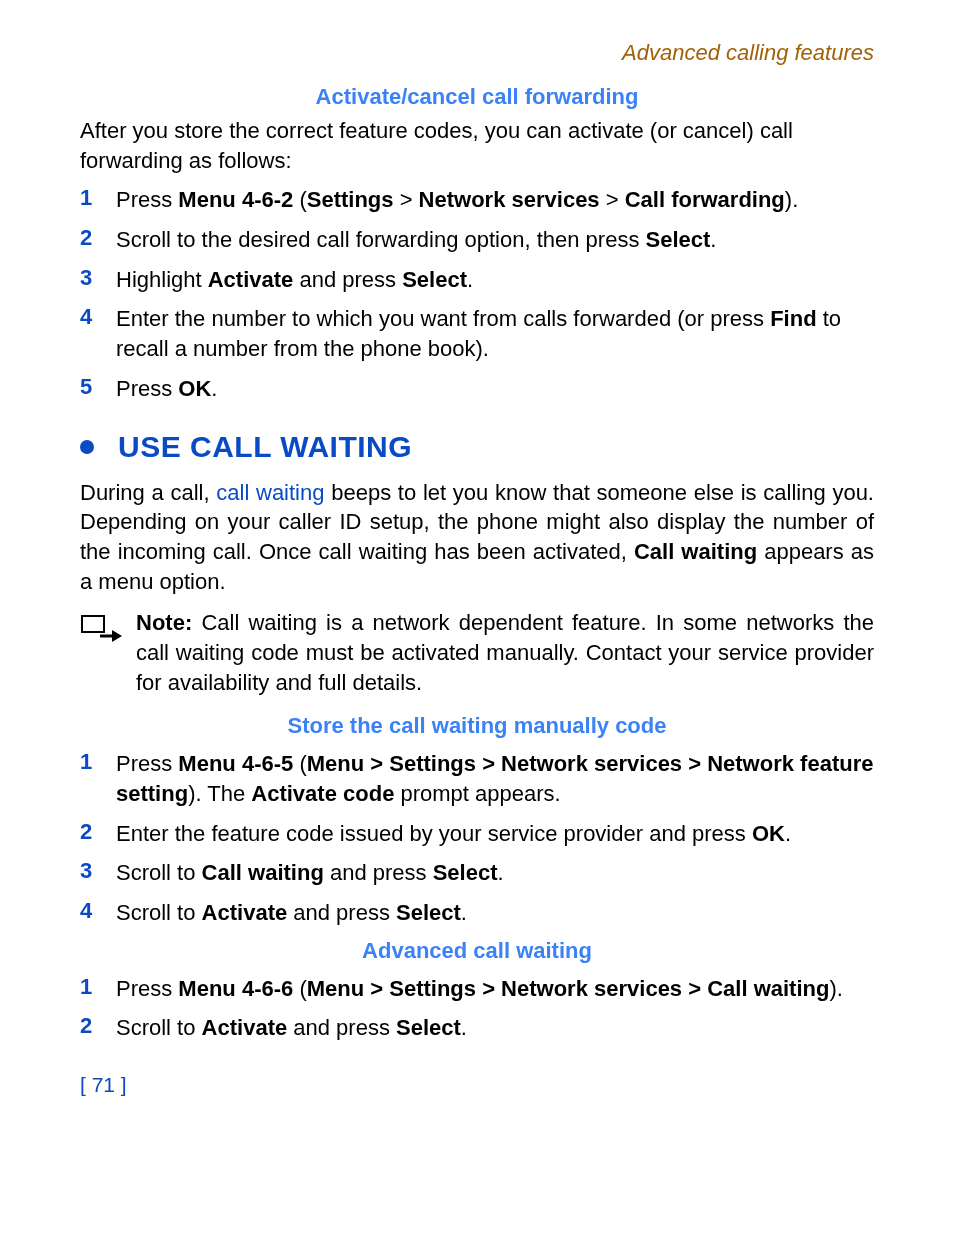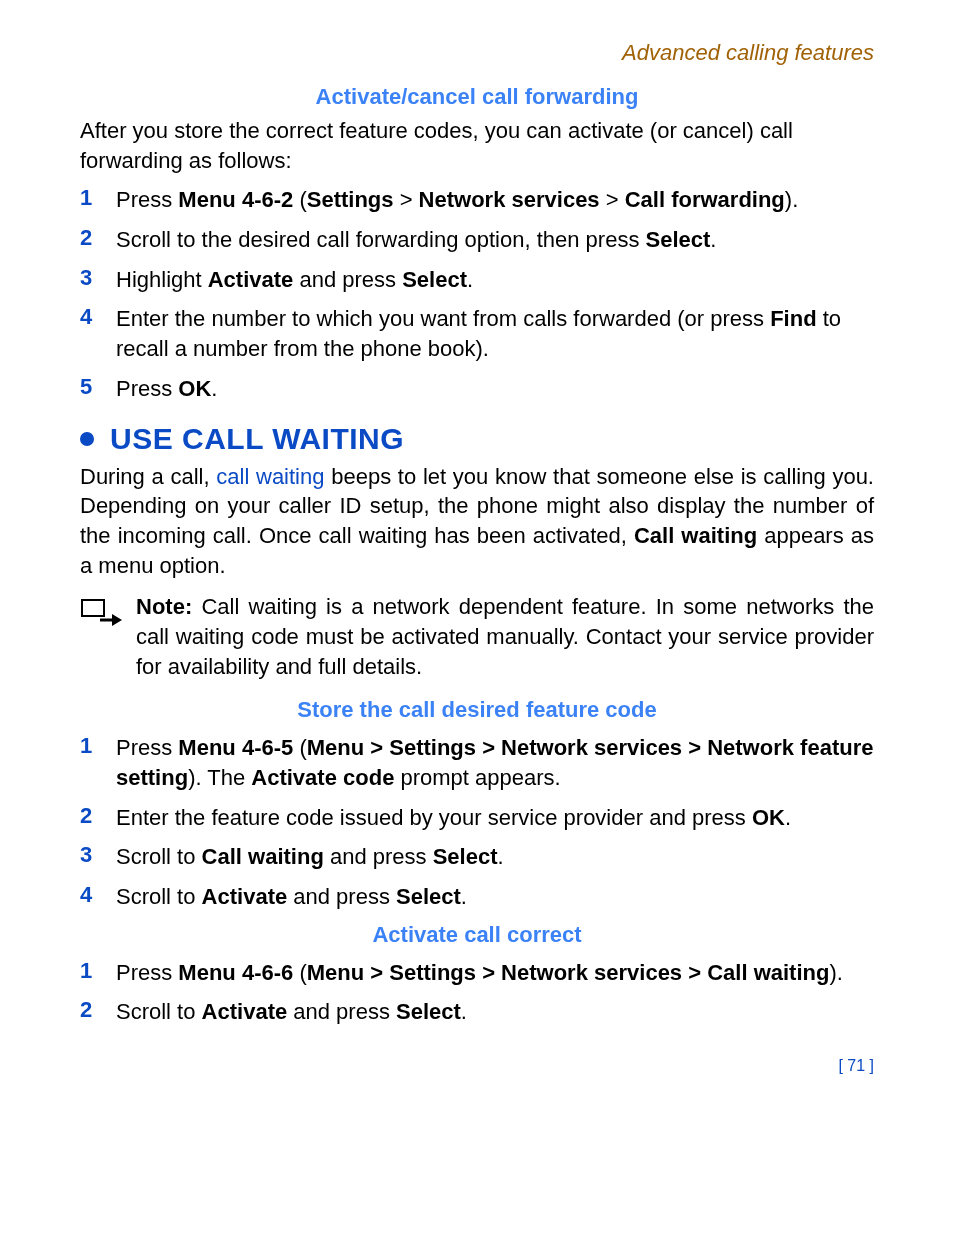--- a/index.html
+++ b/index.html
@@ -73,29 +73,29 @@
     height: 14px;
     background: #0a4ac4;
     border-radius: 50%;
     margin-right: 16px;
   }
   h1.major {
     color: #0a4ac4;
     font-size: 30px;
     font-weight: 700;
     letter-spacing: 0.5px;
-    margin: 0;
+    margin: 8px;
   }
   .justify { text-align: justify; }
   b { font-weight: 700; }
   .term { color: #0a4ac4; font-weight: 400; }
   .pgnum {
-    text-align: right;
+    text-align: left;
     color: #0a4ac4;
-    font-size: 16px;
+    font-size: 21px;
     margin-top: 30px;
   }
   svg.noteicon { display:block; }
 </style>
 </head>
 <body>
 
 <div class="page">
 
   <div class="runhead">Advanced calling features</div>
@@ -149,21 +149,21 @@
         <rect x="2" y="4" width="22" height="16" fill="none" stroke="#000" stroke-width="2"></rect>
         <path d="M20 24 H36" stroke="#000" stroke-width="3"></path>
         <path d="M32 18 L42 24 L32 30 Z" fill="#000"></path>
       </svg>
     </div>
     <div class="note-body">
       <b>Note:</b><span>  Call waiting is a network dependent feature. In some networks the call waiting code must be activated manually. Contact your service provider for availability and full details.</span>
     </div>
   </div>
 
-  <h2 class="sect">Store the call desired feature code</h2>
+  <h2 class="sect">Store the call waiting manually code</h2>
 
   <div class="step">
     <div class="step-num">1</div>
     <div class="step-body">
       <span>Press </span><b>Menu 4-6-5</b><span> (</span><b>Menu &gt; Settings &gt; Network services &gt; Network feature setting</b><span>). The </span><b>Activate code</b><span> prompt appears.</span>
     </div>
   </div>
   <div class="step">
     <div class="step-num">2</div>
     <div class="step-body">
@@ -176,21 +176,21 @@
       <span>Scroll to </span><b>Call waiting</b><span> and press </span><b>Select</b><span>.</span>
     </div>
   </div>
   <div class="step">
     <div class="step-num">4</div>
     <div class="step-body">
       <span>Scroll to </span><b>Activate</b><span> and press </span><b>Select</b><span>.</span>
     </div>
   </div>
 
-  <h2 class="sect">Activate call correct</h2>
+  <h2 class="sect">Advanced call waiting</h2>
 
   <div class="step">
     <div class="step-num">1</div>
     <div class="step-body">
       <span>Press </span><b>Menu 4-6-6</b><span> (</span><b>Menu &gt; Settings &gt; Network services &gt; Call waiting</b><span>).</span>
     </div>
   </div>
   <div class="step">
     <div class="step-num">2</div>
     <div class="step-body">

